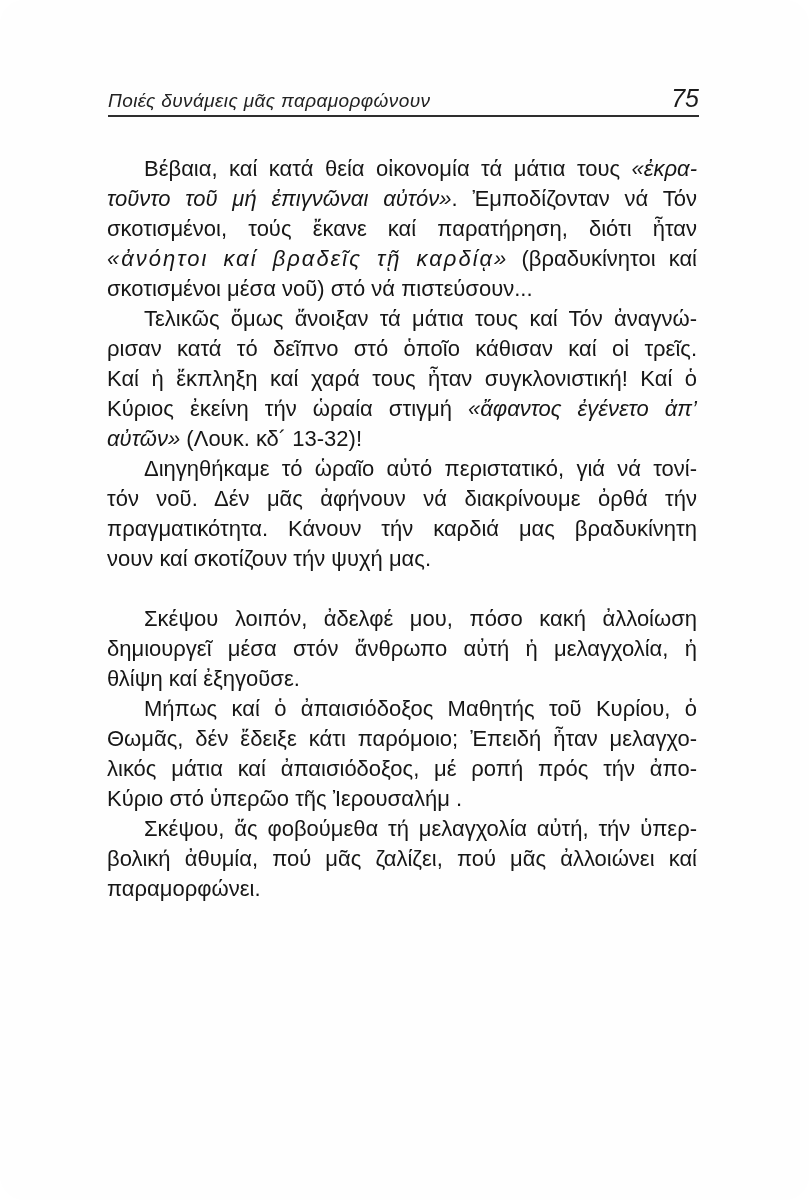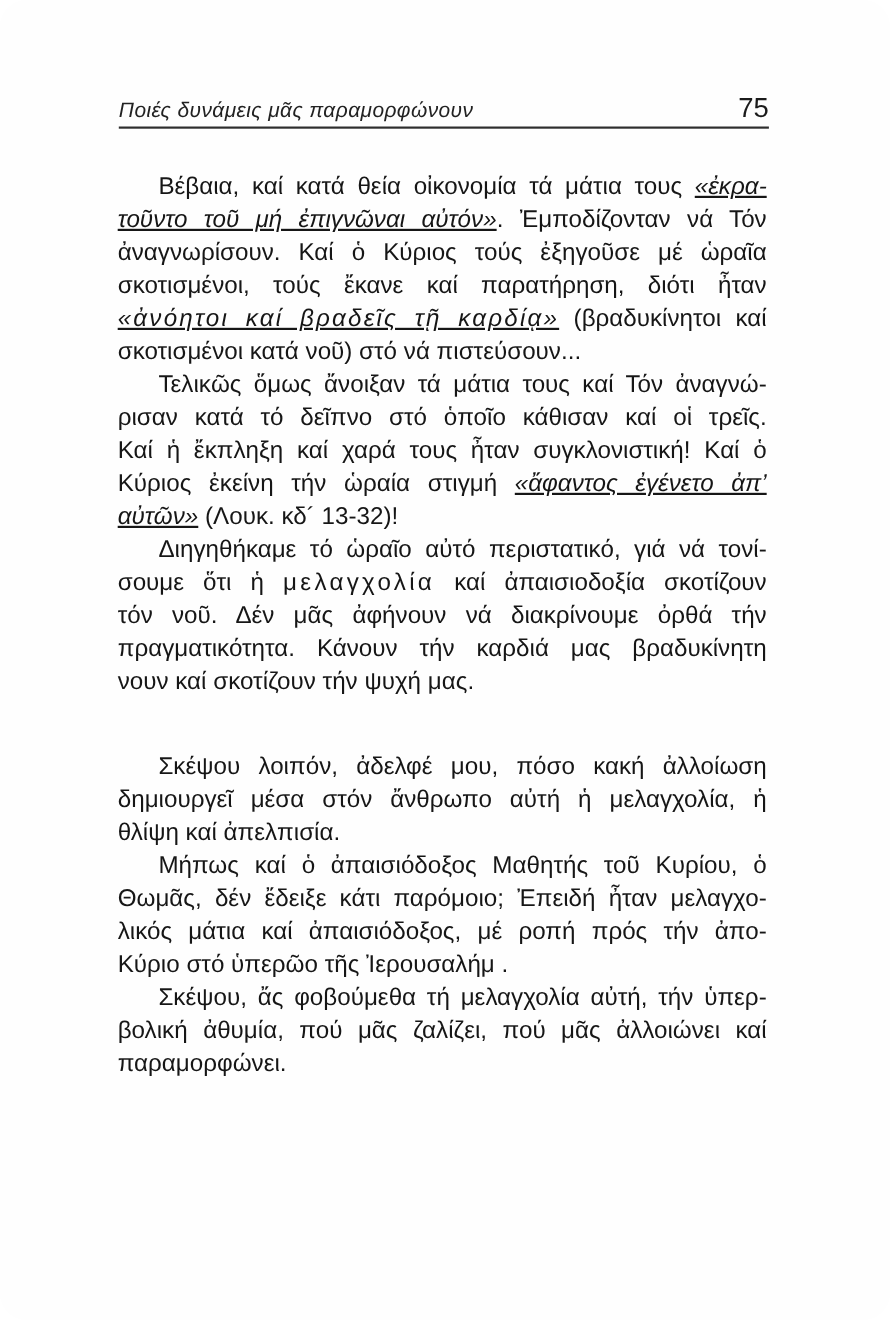--- a/index.html
+++ b/index.html
@@ -30,20 +30,21 @@
     justify-content: space-between;
     align-items: baseline;
   }
   .header-title {
     font-style: italic;
     font-size: 19px;
     letter-spacing: 0.4px;
     color: #222;
   }
   .page-number {
+    font-style: italic;
     font-size: 25px;
     color: #1b1b1b;
   }
   .header-rule {
     position: absolute;
     left: 108px;
     right: 110px;
     top: 115px;
     border-top: 2px solid #2e2e2e;
     height: 0;
@@ -51,70 +52,68 @@
   .body-text {
     position: absolute;
     left: 107px;
     width: 590px;
     top: 154px;
     font-size: 22px;
     line-height: 30px;
     color: #161616;
   }
   .para { margin: 0; }
-  .para.space-before { margin-top: 48px; }
+  .para.space-before { margin-top: 30px; }
   .line {
     text-align: justify;
     text-align-last: justify;
   }
   .line.last { text-align-last: left; }
   .line.indent { text-indent: 37px; }
-  .it { font-style: italic; text-decoration: underline; }
+  .it { font-style: italic; }
   .sp { letter-spacing: 3px; }
   .it.sp { letter-spacing: 2px; }
 </style>
 </head>
 <body>
 
 <div class="page">
 
   <div class="header">
     <span class="header-title">Ποιές δυνάμεις μᾶς παραμορφώνουν</span>
     <span class="page-number">75</span>
   </div>
 
   <div class="header-rule"></div>
 
   <div class="body-text">
       <div class="para">
         <div class="line indent"><span>Βέβαια, καί κατά θεία οἰκονομία τά μάτια τους </span><span class="it">«ἐκρα-</span></div>
         <div class="line"><span class="it">τοῦντο τοῦ μή ἐπιγνῶναι αὐτόν»</span><span>. Ἐμποδίζονταν νά Τόν</span></div>
-        <div class="line"><span>ἀναγνωρίσουν. Καί ὁ Κύριος τούς ἐξηγοῦσε μέ ὡραῖα</span></div>
         <div class="line"><span>σκοτισμένοι, τούς ἔκανε καί παρατήρηση, διότι ἦταν</span></div>
         <div class="line"><span class="it sp">«ἀνόητοι καί βραδεῖς τῇ καρδίᾳ»</span><span> (βραδυκίνητοι καί</span></div>
-        <div class="line last"><span>σκοτισμένοι κατά νοῦ) στό νά πιστεύσουν...</span></div>
+        <div class="line last"><span>σκοτισμένοι μέσα νοῦ) στό νά πιστεύσουν...</span></div>
       </div>
       <div class="para">
         <div class="line indent"><span>Τελικῶς ὅμως ἄνοιξαν τά μάτια τους καί Τόν ἀναγνώ-</span></div>
         <div class="line"><span>ρισαν κατά τό δεῖπνο στό ὁποῖο κάθισαν καί οἱ τρεῖς.</span></div>
         <div class="line"><span>Καί ἡ ἔκπληξη καί χαρά τους ἦταν συγκλονιστική! Καί ὁ</span></div>
         <div class="line"><span>Κύριος ἐκείνη τήν ὡραία στιγμή </span><span class="it">«ἄφαντος ἐγένετο ἀπ’</span></div>
         <div class="line last"><span class="it">αὐτῶν»</span><span> (Λουκ. κδ´ 13-32)!</span></div>
       </div>
       <div class="para">
         <div class="line indent"><span>Διηγηθήκαμε τό ὡραῖο αὐτό περιστατικό, γιά νά τονί-</span></div>
-        <div class="line"><span>σουμε ὅτι ἡ </span><span class="sp">μελαγχολία</span><span> καί ἀπαισιοδοξία σκοτίζουν</span></div>
         <div class="line"><span>τόν νοῦ. Δέν μᾶς ἀφήνουν νά διακρίνουμε ὀρθά τήν</span></div>
         <div class="line"><span>πραγματικότητα. Κάνουν τήν καρδιά μας βραδυκίνητη</span></div>
         <div class="line last"><span>νουν καί σκοτίζουν τήν ψυχή μας.</span></div>
       </div>
       <div class="para space-before">
         <div class="line indent"><span>Σκέψου λοιπόν, ἀδελφέ μου, πόσο κακή ἀλλοίωση</span></div>
         <div class="line"><span>δημιουργεῖ μέσα στόν ἄνθρωπο αὐτή ἡ μελαγχολία, ἡ</span></div>
-        <div class="line last"><span>θλίψη καί ἀπελπισία.</span></div>
+        <div class="line last"><span>θλίψη καί ἐξηγοῦσε.</span></div>
       </div>
       <div class="para">
         <div class="line indent"><span>Μήπως καί ὁ ἀπαισιόδοξος Μαθητής τοῦ Κυρίου, ὁ</span></div>
         <div class="line"><span>Θωμᾶς, δέν ἔδειξε κάτι παρόμοιο; Ἐπειδή ἦταν μελαγχο-</span></div>
         <div class="line"><span>λικός μάτια καί ἀπαισιόδοξος, μέ ροπή πρός τήν ἀπο-</span></div>
         <div class="line last"><span>Κύριο στό ὑπερῶο τῆς Ἰερουσαλήμ .</span></div>
       </div>
       <div class="para">
         <div class="line indent"><span>Σκέψου, ἄς φοβούμεθα τή μελαγχολία αὐτή, τήν ὑπερ-</span></div>
         <div class="line"><span>βολική ἀθυμία, πού μᾶς ζαλίζει, πού μᾶς ἀλλοιώνει καί</span></div>

